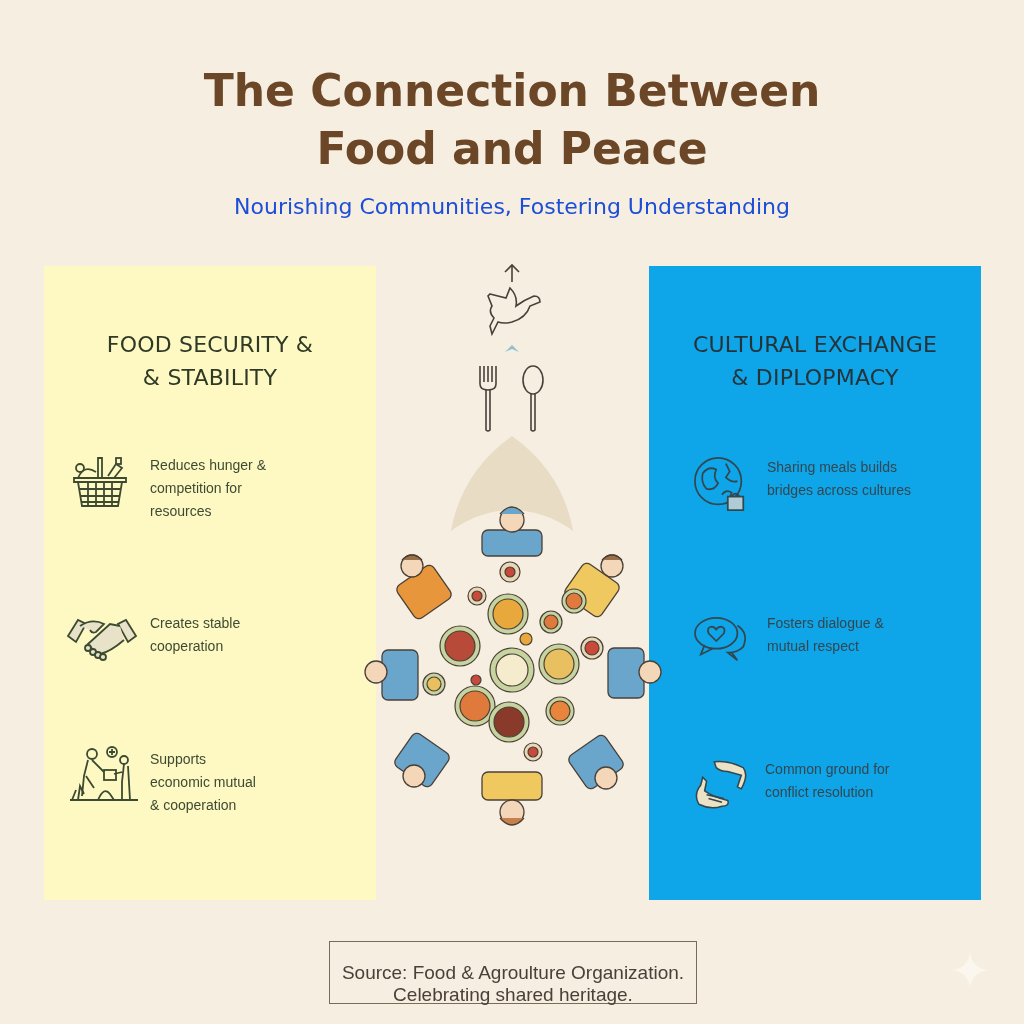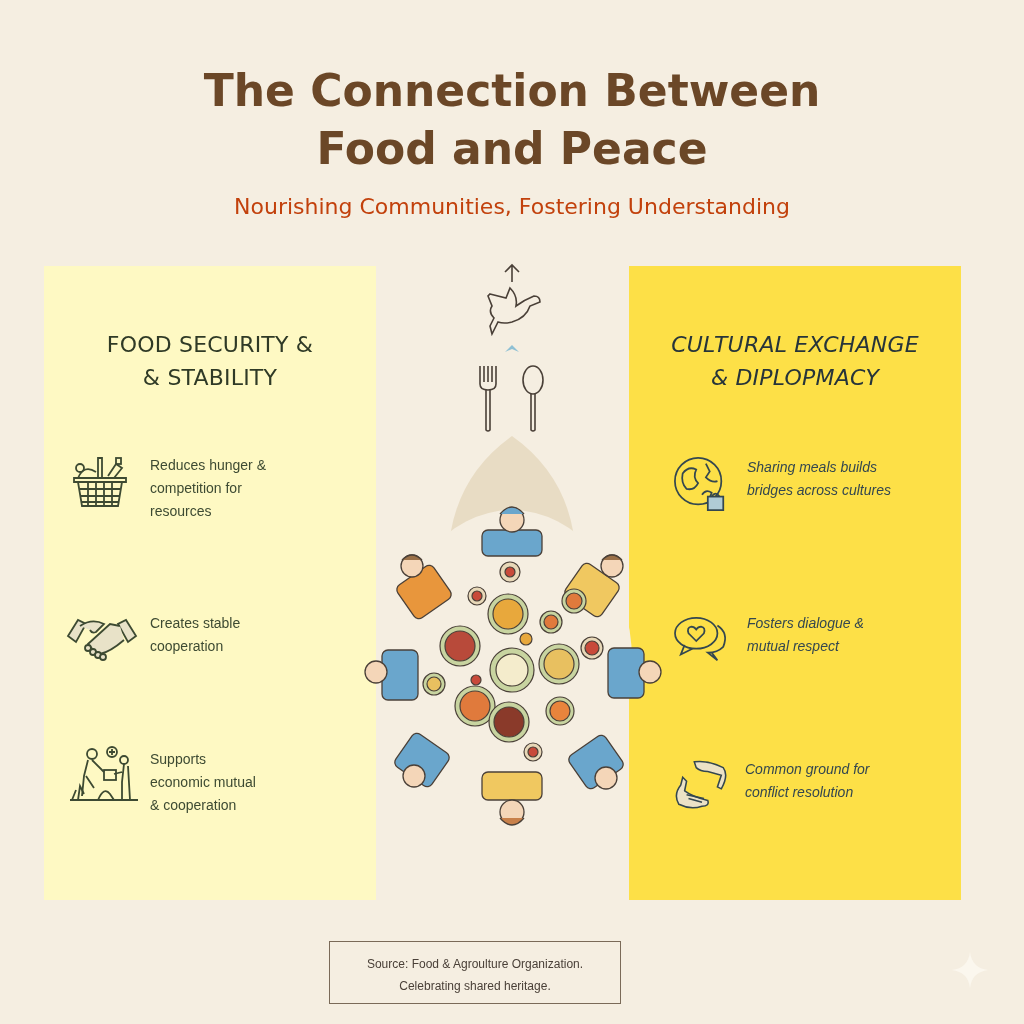--- a/index.html
+++ b/index.html
@@ -10,47 +10,47 @@
     position:relative;
   }
   .title {
     position:absolute; left:0; top:62px; width:1024px;
     text-align:center; color:#6b4727; font-weight:bold;
     font-size:44px; line-height:58px;
     font-family:"DejaVu Sans", sans-serif;
   }
   .subtitle {
     position:absolute; left:0; top:194px; width:1024px;
-    text-align:center; color:#c2410c; font-size:22px;
+    text-align:center; color:#1d4ed8; font-size:22px;
     font-family:"DejaVu Sans", sans-serif;
   }
   .panel {
     position:absolute; top:266px; width:332px; height:634px;
   }
   .panel.left { left:44px; background:#fef9c3; }
-  .panel.right { left:629px; background:#fde047;font-style:italic; }
+  .panel.right { left:649px; background:#0ea5e9; }
   .panel-heading {
     position:absolute; top:62px; left:0; width:100%;
     text-align:center; font-size:22px; line-height:33px;
     color:#2f3a26; font-family:"DejaVu Sans", sans-serif;
     letter-spacing:0.2px;
   }
   .panel.right .panel-heading { color:#26343a; }
   .item { position:absolute; left:24px; width:300px; height:80px; }
   .item .icon { position:absolute; left:0; top:0; width:64px; height:64px; }
   .item .text {
     position:absolute; left:82px; top:0; width:220px;
     font-size:14px; line-height:23px; color:#3d4a32;
   }
   .panel.right .item .text { color:#34474f; }
   .source-box {
-    position:absolute; left:329px; top:941px; width:292px; height:63px;
+    position:absolute; left:329px; top:941px; width:368px; height:63px;
     border:1.5px solid #7a6a58; box-sizing:border-box;
-    text-align:center; font-size:12px; line-height:22px; color:#4a4038;
-    padding-top:11px;
+    text-align:center; font-size:19px; line-height:22px; color:#4a4038;
+    padding-top:20px;
   }
   .center-art { position:absolute; left:360px; top:255px; width:310px; height:660px; }
 </style>
 </head>
 <body>
 
 <div class="title">
   <div>The Connection Between</div>
   <div>Food and Peace</div>
 </div>

